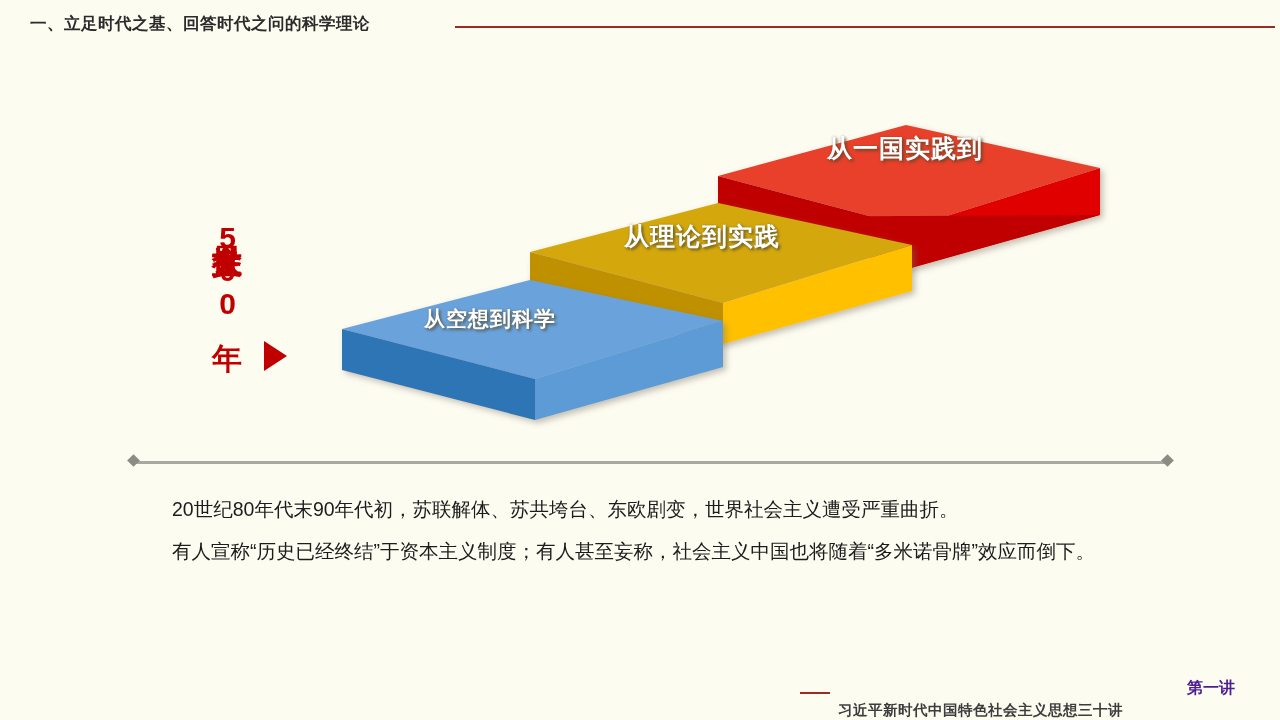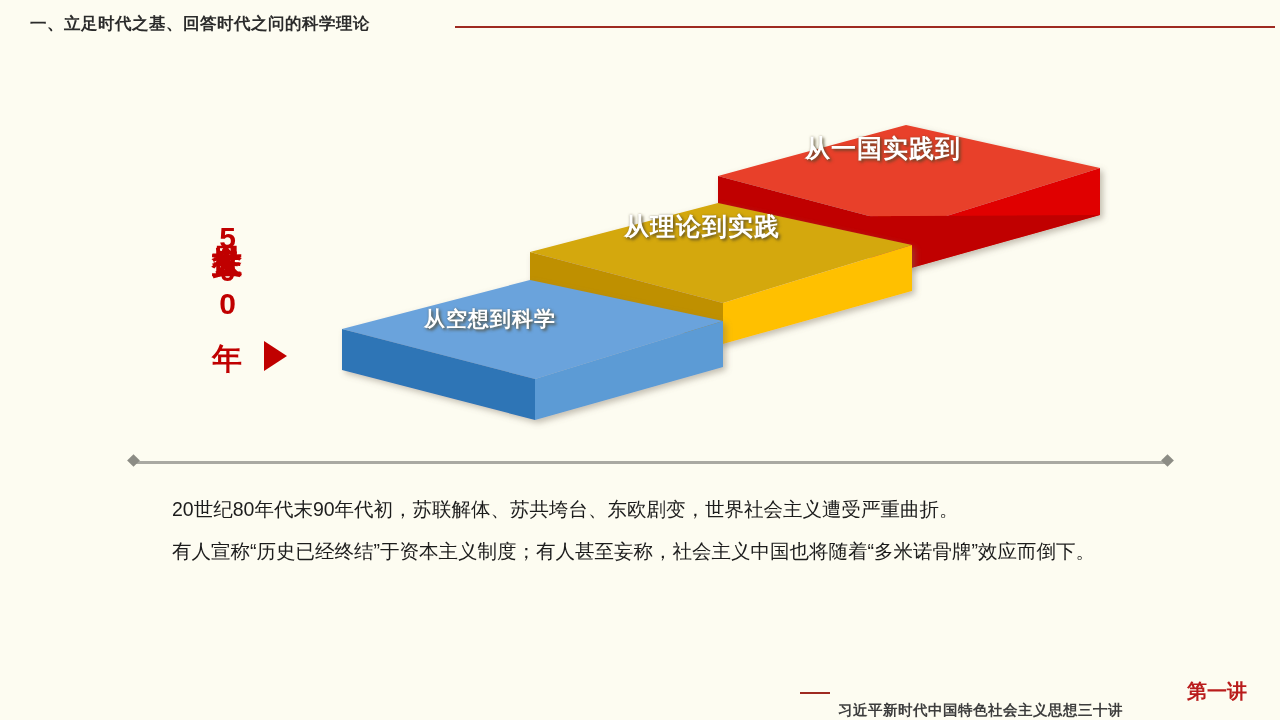--- a/index.html
+++ b/index.html
@@ -46,22 +46,22 @@
   .steps svg{position:absolute;left:0;top:0;}
 
   .step-label{
     position:absolute;
     color:#FFFFFF;font-weight:bold;
     text-shadow:2px 2px 3px rgba(80,70,40,.75), 0 0 2px rgba(90,80,50,.5);
     white-space:nowrap;letter-spacing:1px;
     pointer-events:none;
   }
   .lbl-blue{left:424px;top:305px;font-size:21px;}
-  .lbl-gold{left:624px;top:210px;font-size:25px;}
-  .lbl-red {left:805px;top:131px;font-size:25px;line-height:34px;text-align:left;width:200px;}
+  .lbl-gold{left:624px;top:220px;font-size:25px;}
+  .lbl-red {left:805px;top:131px;font-size:25px;line-height:34px;text-align:center;width:200px;}
 
   
   .divider{position:absolute;left:133px;top:461px;width:1035px;height:3px;background:#A9A9A2;}
   .div-dot{position:absolute;top:456px;width:9px;height:9px;background:#8C8C85;
            transform:rotate(45deg);}
   .div-dot.l{left:129px;}
   .div-dot.r{left:1163px;}
 
   
   .body-text{
@@ -76,21 +76,21 @@
   
   .footer-rule{position:absolute;left:800px;top:692px;width:30px;height:2px;background:#9E2A21;}
   .footer-text{
     position:absolute;left:838px;top:681px;
     font-size:14.5px;font-weight:bold;color:#3d3d3d;letter-spacing:.5px;
     white-space:nowrap;
     margin-top:20px;
   }
   .footer-badge{
     position:absolute;left:1187px;top:678px;
-    font-size:20px;font-weight:bold;color:#b91c1c;
+    font-size:16px;font-weight:bold;color:#4c1d95;
     font-family:"DejaVu Serif","Liberation Serif",serif;
     white-space:nowrap;
   }
 </style>
 </head>
 <body>
 
 <div class="header">
   <div class="header-title">一、立足时代之基、回答时代之问的科学理论</div>
   <div class="header-rule"></div>

